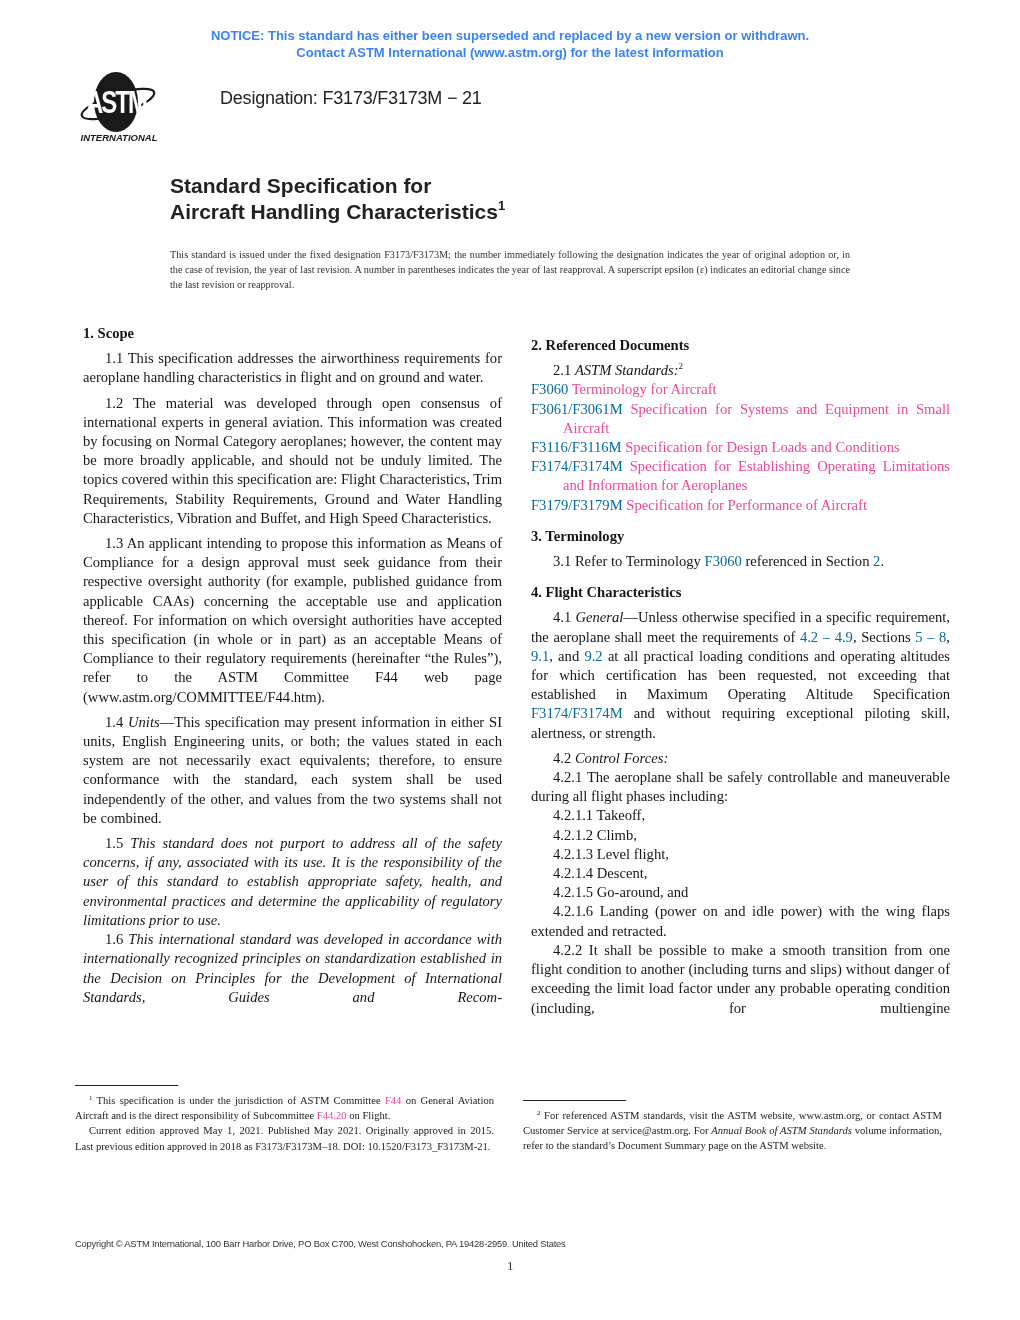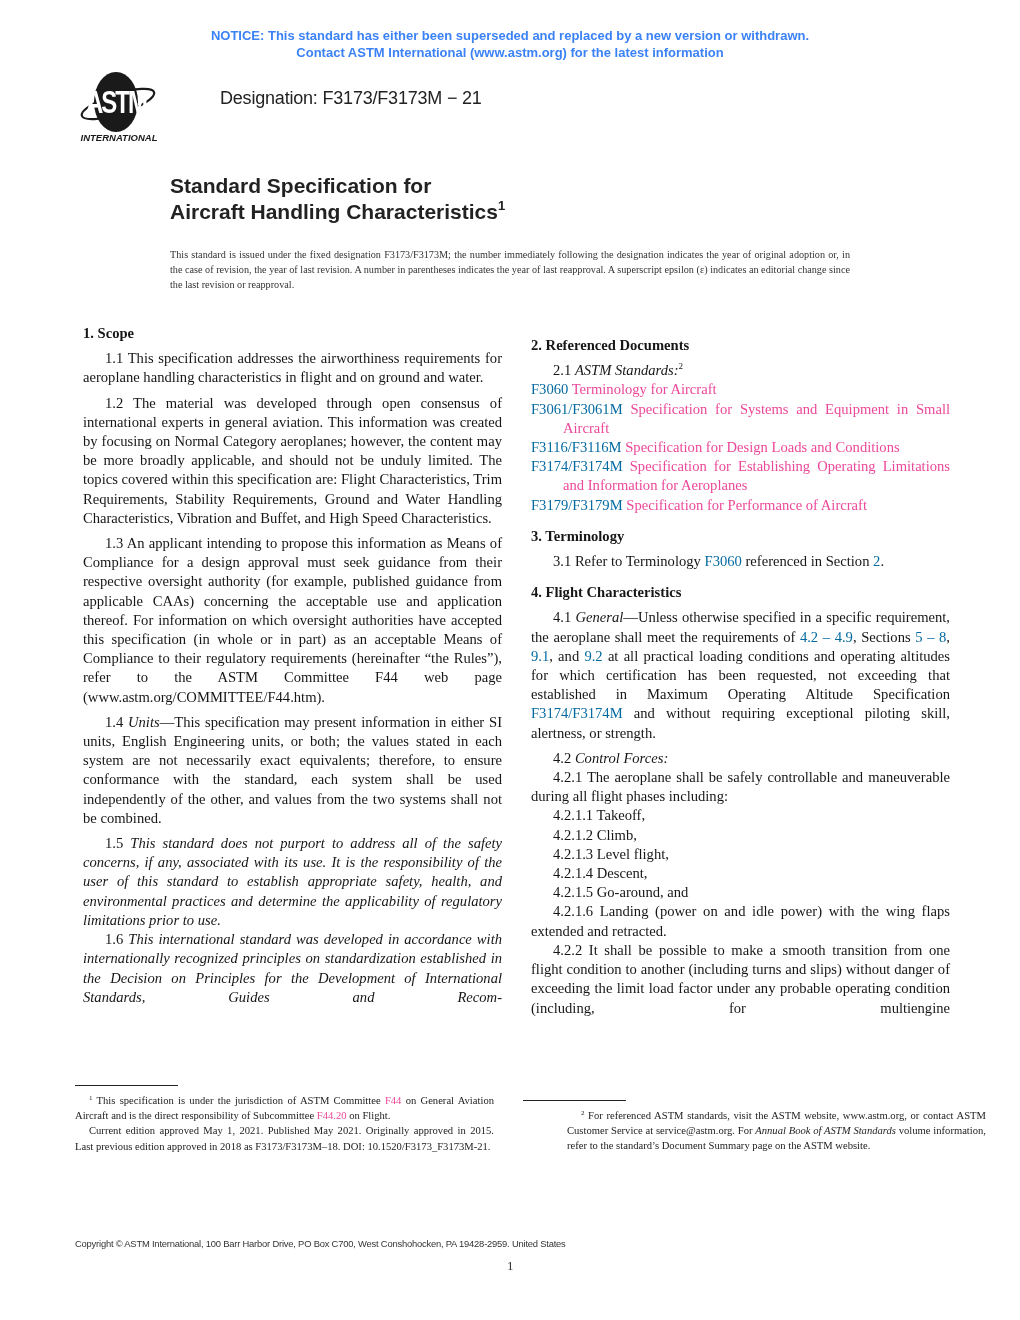--- a/index.html
+++ b/index.html
@@ -97,18 +97,18 @@
   <p class="just-last">4.2.2  It shall be possible to make a smooth transition from one flight condition to another (including turns and slips) without danger of exceeding the limit load factor under any probable operating condition (including, for multiengine</p>
 </div>
 
 <div class="fn-rule" style="left:75px; top:1085px;"></div>
 <div class="footnote" style="left:75px; top:1093px; width:419px;">
   <p><sup>1</sup><span> This specification is under the jurisdiction of ASTM Committee </span><span class="blue">F44</span><span> on General Aviation Aircraft and is the direct responsibility of Subcommittee </span><span class="blue">F44.20</span><span> on Flight.</span></p>
   <p>Current edition approved May 1, 2021. Published May 2021. Originally approved in 2015. Last previous edition approved in 2018 as F3173/F3173M–18. DOI: 10.1520/F3173_F3173M-21.</p>
 </div>
 
 <div class="fn-rule" style="left:523px; top:1100px;"></div>
-<div class="footnote" style="left:523px; top:1108px; width:419px;margin-left:44px;">
+<div class="footnote" style="left:523px; top:1108px; width:419px;">
   <p><sup>2</sup><span> For referenced ASTM standards, visit the ASTM website, www.astm.org, or contact ASTM Customer Service at service@astm.org. For </span><i>Annual Book of ASTM Standards</i><span> volume information, refer to the standard’s Document Summary page on the ASTM website.</span></p>
 </div>
 
 <div class="copyright">Copyright © ASTM International, 100 Barr Harbor Drive, PO Box C700, West Conshohocken, PA 19428-2959. United States</div>
 <div class="page-num">1</div>
 
 </body></html>

